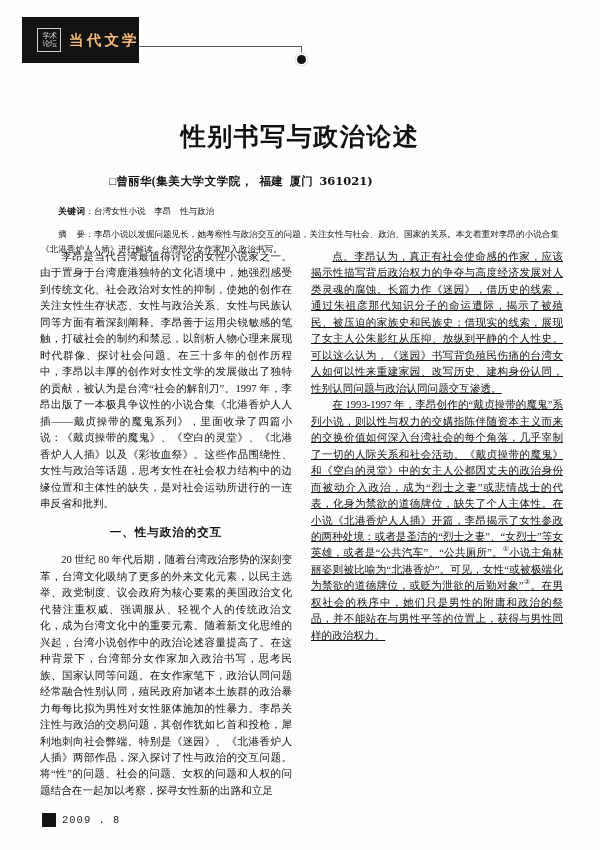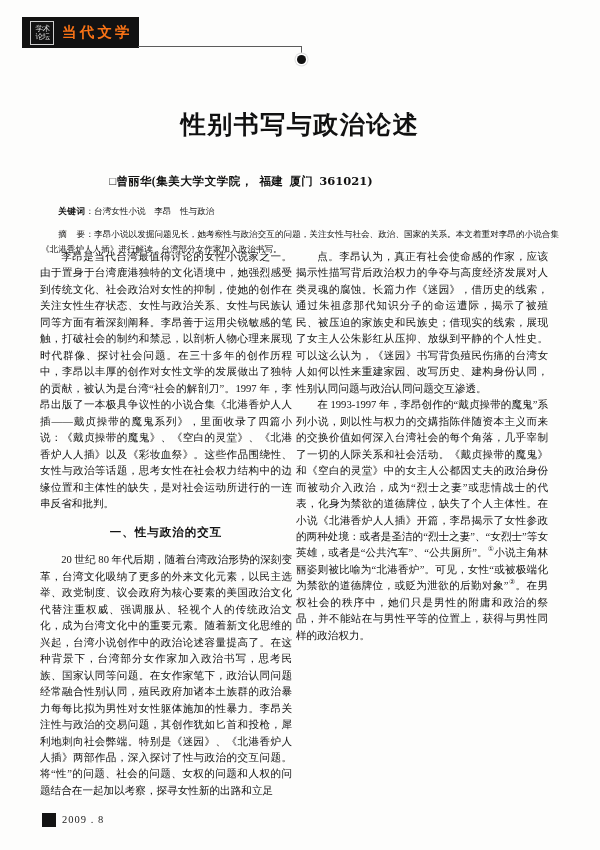--- a/index.html
+++ b/index.html
@@ -21,46 +21,46 @@
     inset: 0;
     background: #fdfdfc;
   }
 
   
   .masthead {
     position: absolute;
     left: 22px;
     top: 17px;
     width: 117px;
-    height: 31px;
+    height: 46px;
     background: #121212;
     display: flex;
     align-items: center;
-    padding-left: 8px;
+    padding-left: 15px;
     box-sizing: border-box;
   }
   .seal {
     width: 22px;
     height: 22px;
     border: 1.5px solid #cfcfcf;
     display: flex;
     flex-direction: column;
     justify-content: center;
     align-items: center;
     line-height: 0.95;
     color: #dcdcdc;
     font-size: 8px;
     font-family: "DejaVu Serif", serif;
     letter-spacing: -0.5px;
     flex: 0 0 auto;
     margin-right: 2px;
   }
   .seal span { display: block; transform: scale(0.95); }
   .masthead-title {
-    color: #f97316;
+    color: #fdba74;
     font-size: 14.5px;
     font-weight: bold;
     letter-spacing: 3.2px;
     font-family: "DejaVu Sans", "Liberation Sans", sans-serif;
     margin-left: 6px;
     white-space: nowrap;
   }
 
   .rule-h {
     position: absolute;
@@ -86,21 +86,21 @@
     height: 9px;
     border-radius: 50%;
     background: #111;
     box-shadow: 0 0 0 1.5px #ffffff, 0 0 0 2.5px #dedede;
   }
 
   
   .title {
     position: absolute;
     left: 0;
-    top: 108px;
+    top: 120px;
     width: 600px;
     text-align: center;
     font-size: 25px;
     font-weight: bold;
     letter-spacing: 1.5px;
     font-family: "DejaVu Serif", "Liberation Serif", serif;
   }
   .subtitle {
     position: absolute;
     left: 0;
@@ -143,21 +143,21 @@
   .col {
     position: absolute;
     top: 249px;
     width: 252px;
     font-size: 10.6px;
     line-height: 1.555;
     text-align: justify;
     text-justify: inter-ideograph;
   }
   .col-left  { left: 40px; }
-  .col-right { left: 296px; }
+  .col-right { left: 311px; text-decoration: underline; }
   .col p { margin: 0; text-indent: 2em; }
   .sec-head {
     margin: 11px 0 11px 0 !important;
     text-indent: 0 !important;
     text-align: center;
     font-weight: bold;
     font-size: 11.5px;
     letter-spacing: 1px;
   }
   sup { font-size: 7px; vertical-align: super; line-height: 0; }
@@ -169,21 +169,21 @@
     top: 813px;
     width: 14px;
     height: 14px;
     background: #141414;
   }
   .footer-text {
     position: absolute;
     left: 62px;
     top: 814px;
     font-size: 10.5px;
-    font-family: Liberation Serif, serif;
+    font-family: Liberation Mono, monospace;
     letter-spacing: 1px;
     color: #222;
   }
 </style>
 </head>
 <body>
 
 <div class="page">
 
   <div class="masthead">

